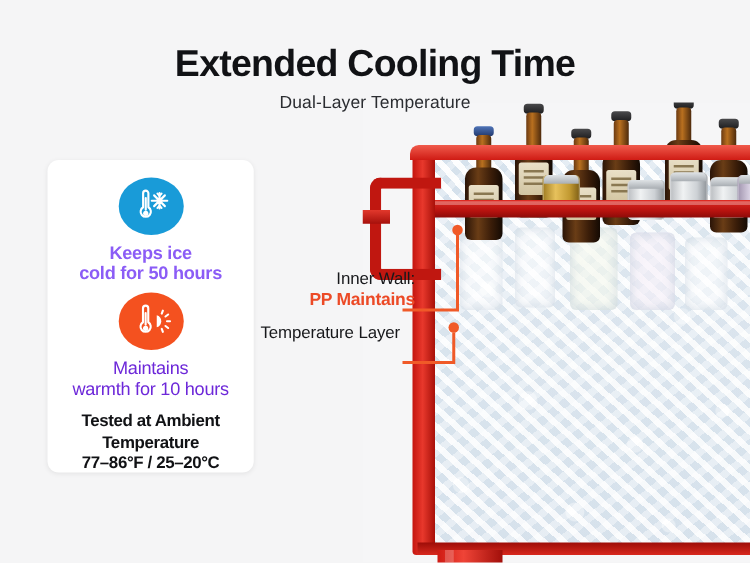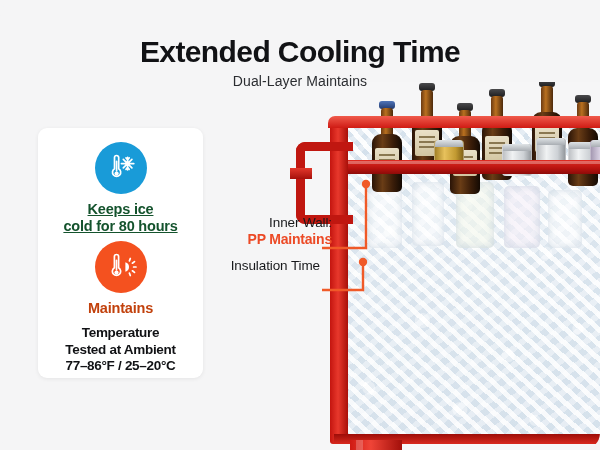--- a/index.html
+++ b/index.html
@@ -2,21 +2,21 @@
 <html><head>
 <meta charset="utf-8">
 <style>
   html,body{margin:0;padding:0;}
   body{
     width:600px;height:450px;overflow:hidden;
     background:#f5f5f6;
     font-family:"Liberation Sans","DejaVu Sans",sans-serif;
     -webkit-font-smoothing:antialiased;
   }
-  #stage{position:relative;width:600px;height:450px;overflow:hidden;background:#f5f5f6;border-radius:17px;}
+  #stage{position:relative;width:600px;height:450px;overflow:hidden;background:#f5f5f6;}
 
   
   .title{
     position:absolute;left:0;top:36px;width:600px;text-align:center;
     font-size:30px;font-weight:bold;letter-spacing:-0.6px;color:#111215;
     line-height:1.05;
   }
   .subtitle{
     position:absolute;left:0;top:73px;width:600px;text-align:center;
     font-size:14px;font-weight:400;color:#2b2d31;letter-spacing:0.1px;
@@ -137,25 +137,25 @@
     position:absolute;left:38px;top:128px;width:165px;height:250px;
     background:#ffffff;border-radius:9px;
     box-shadow:0 1px 4px rgba(0,0,0,.07);
     display:flex;flex-direction:column;align-items:center;
     padding-top:14px;box-sizing:border-box;
   }
   .badge{width:52px;height:52px;border-radius:50%;display:flex;align-items:center;justify-content:center;}
   .badge.cold{background:#199bd8;}
   .badge.warm{background:#f4511f;margin-top:6px;}
   .cap-cold{
-    margin-top:7px;color:#14532d;font-size:14.5px;font-weight:bold;line-height:1.16;
-    text-align:center;letter-spacing:-0.2px;text-decoration:underline;
+    margin-top:7px;color:#8b5cf6;font-size:14.5px;font-weight:bold;line-height:1.16;
+    text-align:center;letter-spacing:-0.2px;
   }
   .cap-warm{
-    margin-top:7px;color:#c2410c;font-size:14.5px;font-weight:bold;line-height:1.16;
+    margin-top:7px;color:#6d28d9;font-size:14.5px;font-weight:normal;line-height:1.16;
     text-align:center;letter-spacing:-0.2px;
   }
   .note{
     margin-top:9px;color:#111215;font-size:13.5px;font-weight:bold;line-height:1.2;
     text-align:center;letter-spacing:-0.3px;
   }
 
   
   .callout{position:absolute;text-align:right;line-height:1.22;}
   .co-head{font-size:13.5px;color:#17181b;font-weight:400;letter-spacing:-0.1px;}
@@ -238,69 +238,70 @@
     <div class="wall-left"></div>
 
     <div class="lip"></div>
     <div class="handle"></div>
     <div class="handle-stub"></div>
     <div class="base-shadow"></div>
     <div class="leg"></div>
   </div>
 
   <div class="title">Extended Cooling Time</div>
-  <div class="subtitle">Dual-Layer Maintains</div>
+  <div class="subtitle">Dual-Layer Temperature</div>
 
   <div class="card">
 
     <div class="badge cold">
       <svg width="34" height="34" viewBox="0 0 34 34" aria-hidden="true">
         <g fill="none" stroke="#ffffff" stroke-width="1.7" stroke-linecap="round" stroke-linejoin="round">
           <path d="M10.5 6.6a2.1 2.1 0 0 1 4.2 0v11.2a4.1 4.1 0 1 1-4.2 0z"></path>
           <path d="M12.6 10.4v9.4"></path>
           <circle cx="12.6" cy="22.6" r="2.1" fill="#ffffff" stroke="none"></circle>
           <path d="M23.6 6.4v12.4M17.4 12.6h12.4M19.3 8.3l8.6 8.6M27.9 8.3l-8.6 8.6"></path>
           <path d="M23.6 8.6l-1.6-1.7M23.6 8.6l1.6-1.7M23.6 16.6l-1.6 1.7M23.6 16.6l1.6 1.7"></path>
         </g>
       </svg>
     </div>
     <div class="cap-cold">
       <div>Keeps ice</div>
-      <div>cold for 80 hours</div>
+      <div>cold for 50 hours</div>
     </div>
 
     <div class="badge warm">
       <svg width="34" height="34" viewBox="0 0 34 34" aria-hidden="true">
         <g fill="none" stroke="#ffffff" stroke-width="1.7" stroke-linecap="round" stroke-linejoin="round">
           <path d="M10.4 6.6a2.1 2.1 0 0 1 4.2 0v11.2a4.1 4.1 0 1 1-4.2 0z"></path>
           <path d="M12.5 10.4v9.4"></path>
           <circle cx="12.5" cy="22.6" r="2.1" fill="#ffffff" stroke="none"></circle>
           <path d="M21.4 12.2a5 5 0 0 1 0 9.6z" fill="#ffffff" stroke="none"></path>
           <path d="M28.4 13.2l2.1-1.6M29.6 17h2.4M28.4 20.8l2.1 1.6M25.4 10.9l.9-2.4M25.4 23.1l.9 2.4"></path>
         </g>
       </svg>
     </div>
     <div class="cap-warm">
       <div>Maintains</div>
+      <div>warmth for 10 hours</div>
     </div>
 
     <div class="note">
+      <div>Tested at Ambient</div>
       <div>Temperature</div>
-      <div>Tested at Ambient</div>
       <div>77–86°F / 25–20°C</div>
     </div>
   </div>
 
   <div class="callout c1">
     <div class="co-head">Inner Wall:</div>
     <div class="co-val">PP Maintains</div>
   </div>
 
   <div class="callout c2">
-    <div class="co-head">Insulation Time</div>
+    <div class="co-head">Temperature Layer</div>
   </div>
 
   <svg class="leaders" aria-hidden="true">
     <g stroke="#f05a28" stroke-width="2.4" fill="none">
       <path d="M322 248 H366 V188"></path>
       <path d="M322 290 H363 V266"></path>
     </g>
     <circle cx="366" cy="184" r="4.2" fill="#f05a28"></circle>
     <circle cx="363" cy="262" r="4.2" fill="#f05a28"></circle>
   </svg>

